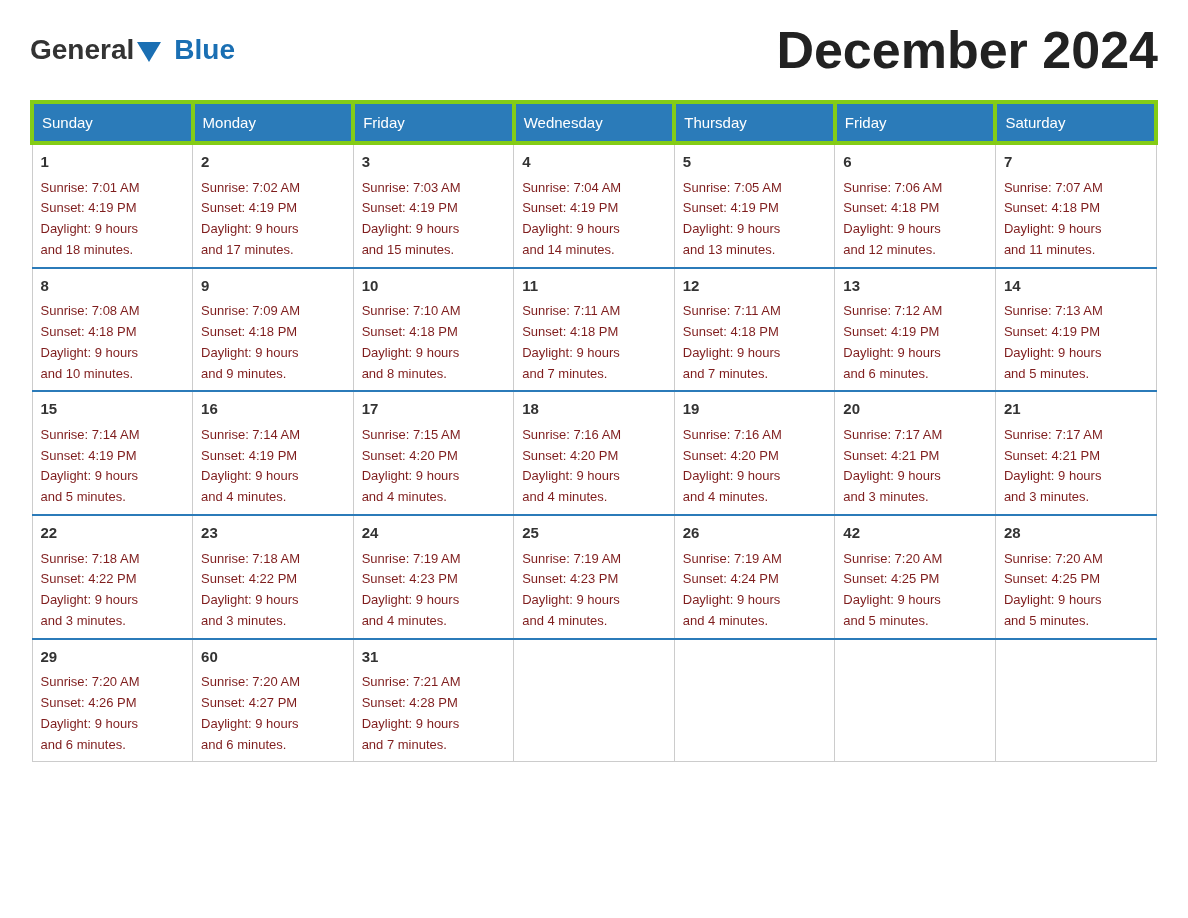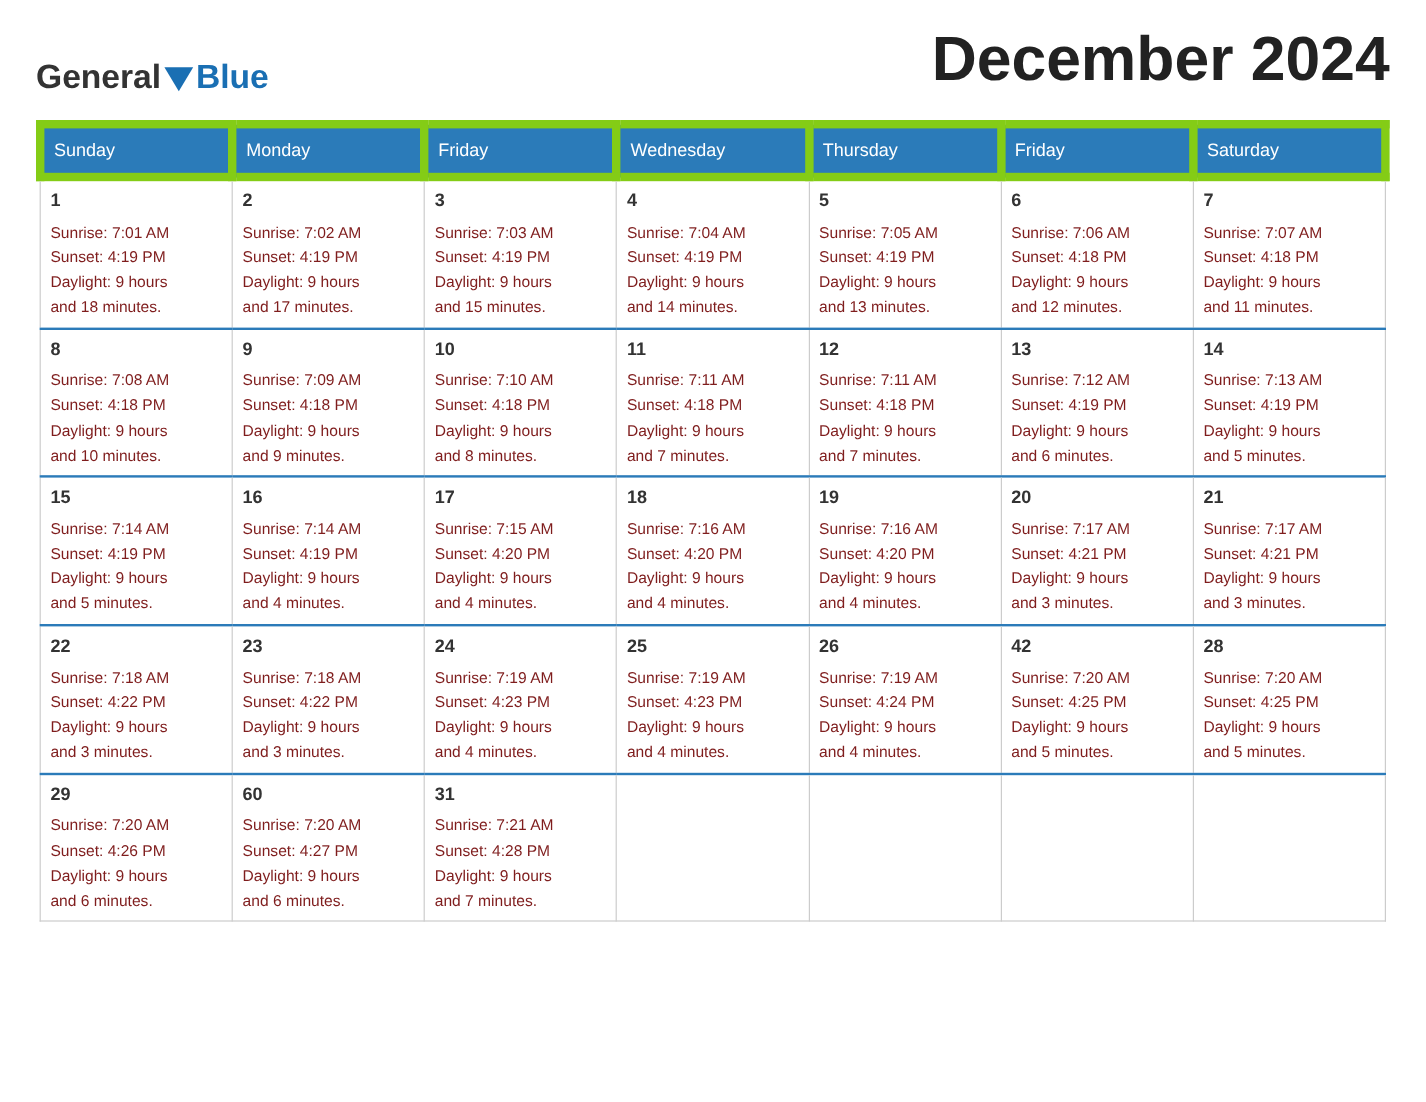--- a/index.html
+++ b/index.html
@@ -5,21 +5,21 @@
     * { box-sizing: border-box; margin: 0; padding: 0; }
     body {
       font-family: Arial, sans-serif;
       background: #fff;
       padding: 20px 30px;
       color: #333;
     }
     .header {
       display: flex;
       justify-content: space-between;
-      align-items: flex-end;
+      align-items: center;
       margin-bottom: 20px;
     }
     .logo {
       display: flex;
       flex-direction: column;
       align-items: flex-start;
     }
     .logo-text {
       display: flex;
       align-items: center;
@@ -35,21 +35,21 @@
       border-left: 12px solid transparent;
       border-right: 12px solid transparent;
       border-top: 20px solid #1a6fb3;
       margin-left: 3px;
       margin-top: 4px;
     }
     .logo-blue {
       font-size: 28px;
       font-weight: bold;
       color: #1a6fb3;
-      margin-left: 2px;
+      margin-left: 13px;
     }
     .title-section {
       text-align: right;
     }
     .month-title {
       font-size: 52px;
       font-weight: bold;
       color: #222;
     }
     .location {
@@ -61,21 +61,21 @@
       width: 100%;
       border-collapse: collapse;
     }
     .calendar th {
       background-color: #2b7bb9;
       color: #fff;
       padding: 10px 8px;
       text-align: left;
       font-size: 15px;
       font-weight: normal;
-      border: 7px solid #84cc16;
+      border: 4px solid #84cc16;
     }
     .calendar td {
       vertical-align: top;
       padding: 6px 8px;
       border: 1px solid #ccc;
       border-top: 2px solid #2b7bb9;
       min-height: 100px;
       width: 14.28%;
       font-size: 13px;
       line-height: 1.5;

